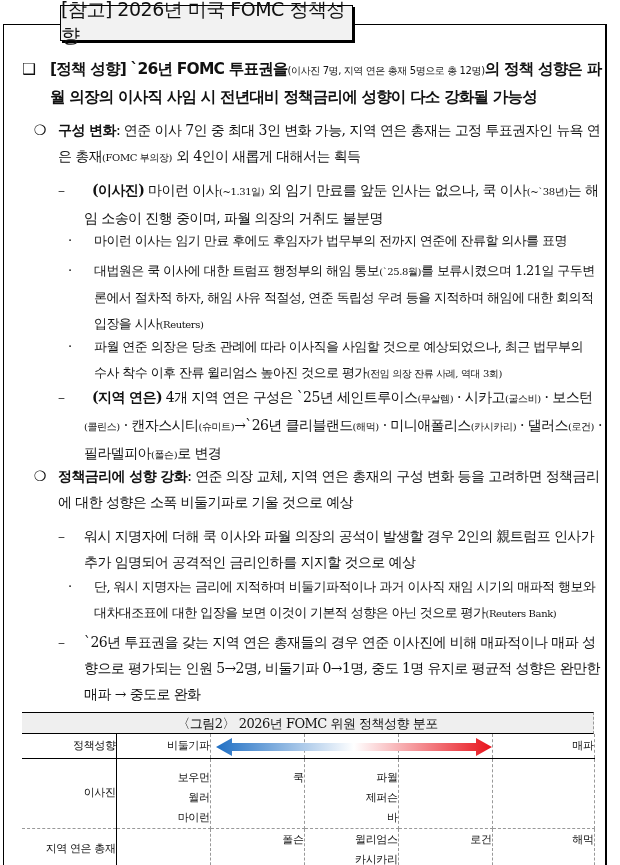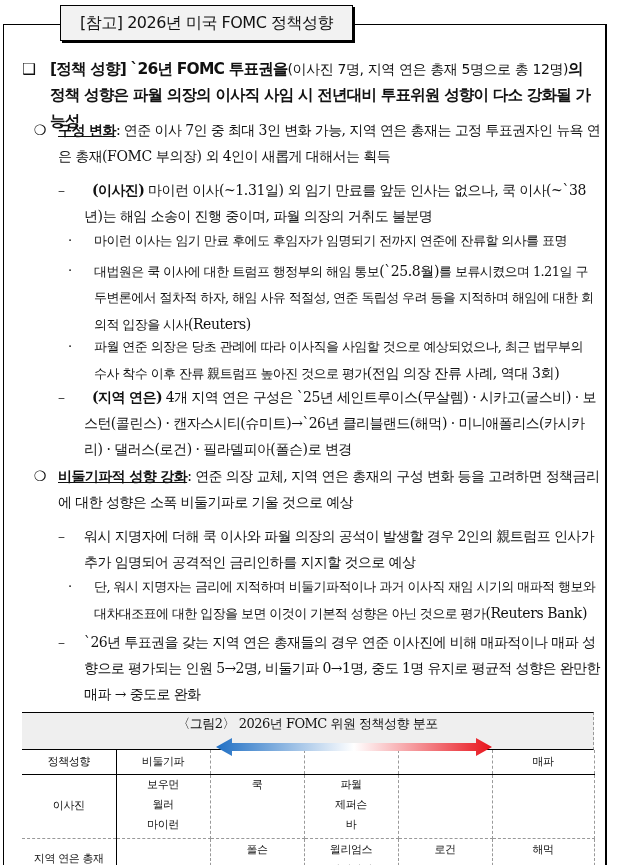--- a/index.html
+++ b/index.html
@@ -7,117 +7,117 @@
   body { position: relative; font-family: "DejaVu Sans", sans-serif; color: #111; }
 
   .frame {
     position: absolute; left: 3px; top: 24px; width: 604px; height: 850px;
     border-left: 1.5px solid #000; border-right: 2.5px solid #000; border-top: 1.5px solid #000;
   }
   .title-box {
     position: absolute; left: 60px; top: 5px; width: 293px; height: 36px;
     background: #f2f2f2; border: 1.5px solid #000; box-shadow: 2px 2px 0 #000;
     display: flex; align-items: center; justify-content: center;
-    font-family: "DejaVu Sans", sans-serif; font-size: 16px; letter-spacing: -0.5px;
+    font-family: "DejaVu Sans", sans-serif; font-size: 19px; letter-spacing: -0.5px;
   }
 
   .content { position: absolute; left: 0; top: 0; width: 620px; }
   .para { position: absolute; font-size: 14px; line-height: 26px; letter-spacing: -0.6px; }
   .sq-head { left: 22px; top: 56px; width: 580px; font-weight: bold; font-size: 15.5px; line-height: 26px; letter-spacing: -0.8px; }
   .sq-head .marker { position: absolute; left: 0; top: 0; font-weight: normal; }
   .sq-head .txt { display: block; padding-left: 28px; }
-  .small { font-size: 14px; font-weight: normal; letter-spacing: -0.4px; }
+  .small { font-size: 10px; font-weight: normal; letter-spacing: -0.4px; }
 
   .circle-item { font-family: "DejaVu Serif", serif; }
   .circle-item .marker { position: absolute; left: 0; top: 0; font-family: "DejaVu Sans", sans-serif; }
   .circle-item .txt { display: block; padding-left: 24px; }
-  .u { text-decoration: underline; font-weight: bold; }
+  .u { font-weight: bold; }
 
   .dash-item { font-family: "DejaVu Serif", serif; }
   .dash-item .marker { position: absolute; left: 0; top: 0; color: #444; }
   .dash-item .txt { display: block; padding-left: 26px; }
   .dash-item b { font-weight: bold; margin-left: 8px; }
 
   .dot-item { font-family: "DejaVu Serif", serif; font-size: 13px; }
   .dot-item .marker { position: absolute; left: 0; top: 0; }
   .dot-item .txt { display: block; padding-left: 26px; }
 
   
   .fig { position: absolute; left: 22px; top: 712px; width: 572px; }
   .fig-title {
-    height: 38px; background: #efefef; border-top: 1.5px solid #000; border-bottom: 1px solid #000;
+    height: 22px; background: #efefef; border-top: 1.5px solid #000; border-bottom: 1px solid #000;
     text-align: center; font-family: "DejaVu Serif", serif; font-size: 13px; line-height: 21px; letter-spacing: -0.5px;
     border-right: 1px dashed #999;
   }
   table { border-collapse: collapse; width: 572px; table-layout: fixed; font-family: "DejaVu Serif", serif; font-size: 11px; }
-  td { text-align: center; vertical-align: top; border-right: 1px dashed #999; line-height: 20px; letter-spacing: -0.4px; }
+  td { text-align: right; vertical-align: top; border-right: 1px dashed #999; line-height: 20px; letter-spacing: -0.4px; }
   td.rowhead { border-right: 1.5px solid #000; vertical-align: middle; }
   tr.hdr td { height: 24px; border-bottom: 1.5px solid #000; vertical-align: middle; }
-  tr.r1 td { height: 64px; border-bottom: 1px dashed #999; padding-top: 0; }
+  tr.r1 td { height: 64px; border-bottom: 1px dashed #999; padding-top: 9px; }
   tr.r2 td { height: 41px; border-bottom: 2px solid #000; padding-top: 1px; }
   tr.r1 td.rowhead, tr.r2 td.rowhead { padding-top: 0; }
   .arrow-wrap { position: absolute; left: 210px; top: 0; width: 282px; height: 24px; pointer-events: none; }
 </style>
 </head>
 <body>
 
 <div class="frame"></div>
 <div class="title-box">
     <span>[참고] 2026년 미국 FOMC 정책성향</span>
   </div>
 
 <div class="content">
 
   <div class="para sq-head">
     <span class="marker">❑</span>
     <span class="txt">
-      <span>[정책 성향] `26년 FOMC 투표권을</span><span class="small">(이사진 7명, 지역 연은 총재 5명으로 총 12명)</span><span>의 정책 성향은 파월 의장의 이사직 사임 시 전년대비 투표위원 성향이 다소 강화될 가능성</span>
+      <span>[정책 성향] `26년 FOMC 투표권을</span><span class="small">(이사진 7명, 지역 연은 총재 5명으로 총 12명)</span><span>의 정책 성향은 파월 의장의 이사직 사임 시 전년대비 정책금리에 성향이 다소 강화될 가능성</span>
     </span>
   </div>
 
   <div class="para circle-item" style="left:34px; top:117px; width:568px;">
     <span class="marker">❍</span>
     <span class="txt">
       <span class="u">구성 변화</span><span>:</span><span>  연준 이사 7인 중 최대 3인 변화 가능, 지역 연은 총재는 고정 투표권자인 뉴욕 연은 총재</span><span class="small">(FOMC 부의장)</span><span> 외 4인이 새롭게 대해서는 획득</span>
     </span>
   </div>
 
   <div class="para dash-item" style="left:58px; top:177px; width:544px;">
     <span class="marker">–</span>
     <span class="txt">
       <b>(이사진)</b><span> 마이런 이사</span><span class="small">(~1.31일)</span><span> 외 임기 만료를 앞둔 인사는 없으나, 쿡 이사</span><span class="small">(~`38년)</span><span>는 해임 소송이 진행 중이며, 파월 의장의 거취도 불분명</span>
     </span>
   </div>
 
   <div class="para dot-item" style="left:68px; top:228px; width:530px;">
     <span class="marker">·</span>
-    <span class="txt">마이런 이사는 임기 만료 후에도 후임자가 임명되기 전까지 연준에 잔류할 의사를 표명</span>
+    <span class="txt">마이런 이사는 임기 만료 후에도 후임자가 법무부의 전까지 연준에 잔류할 의사를 표명</span>
   </div>
 
   <div class="para dot-item" style="left:68px; top:258px; width:530px;">
     <span class="marker">·</span>
     <span class="txt"><span>대법원은 쿡 이사에 대한 트럼프 행정부의 해임 통보</span><span class="small">(`25.8월)</span><span>를 보류시켰으며 1.21일 구두변론에서 절차적 하자, 해임 사유 적절성, 연준 독립성 우려 등을 지적하며 해임에 대한 회의적 입장을 시사</span><span class="small">(Reuters)</span></span>
   </div>
 
   <div class="para dot-item" style="left:68px; top:334px; width:530px;">
     <span class="marker">·</span>
-    <span class="txt"><span>파월 연준 의장은 당초 관례에 따라 이사직을 사임할 것으로 예상되었으나, 최근 법무부의 수사 착수 이후 잔류 親트럼프 높아진 것으로 평가</span><span class="small">(전임 의장 잔류 사례, 역대 3회)</span></span>
+    <span class="txt"><span>파월 연준 의장은 당초 관례에 따라 이사직을 사임할 것으로 예상되었으나, 최근 법무부의 수사 착수 이후 잔류 윌리엄스 높아진 것으로 평가</span><span class="small">(전임 의장 잔류 사례, 역대 3회)</span></span>
   </div>
 
   <div class="para dash-item" style="left:58px; top:384px; width:544px;">
     <span class="marker">–</span>
     <span class="txt">
       <b>(지역 연은)</b><span> 4개 지역 연은 구성은 `25년 세인트루이스</span><span class="small">(무살렘)</span><span> · 시카고</span><span class="small">(굴스비)</span><span> · 보스턴</span><span class="small">(콜린스)</span><span> · 캔자스시티</span><span class="small">(슈미트)</span><span>→`26년  클리블랜드</span><span class="small">(해먹)</span><span> · 미니애폴리스</span><span class="small">(카시카리)</span><span> · 댈러스</span><span class="small">(로건)</span><span> · 필라델피아</span><span class="small">(폴슨)</span><span>로 변경</span>
     </span>
   </div>
 
   <div class="para circle-item" style="left:34px; top:463px; width:568px;">
     <span class="marker">❍</span>
     <span class="txt">
-      <span class="u">비둘기파적 성향 강화</span><span>:</span><span> 연준 의장 교체, 지역 연은 총재의 구성 변화 등을 고려하면 정책금리에 대한 성향은 소폭 비둘기파로 기울 것으로 예상</span>
+      <span class="u">정책금리에 성향 강화</span><span>:</span><span> 연준 의장 교체, 지역 연은 총재의 구성 변화 등을 고려하면 정책금리에 대한 성향은 소폭 비둘기파로 기울 것으로 예상</span>
     </span>
   </div>
 
   <div class="para dash-item" style="left:58px; top:523px; width:544px;">
     <span class="marker">–</span>
     <span class="txt">워시 지명자에 더해 쿡 이사와 파월 의장의 공석이 발생할 경우 2인의 親트럼프 인사가 추가 임명되어 공격적인 금리인하를 지지할 것으로 예상</span>
   </div>
 
   <div class="para dot-item" style="left:68px; top:574px; width:530px;">
     <span class="marker">·</span>

